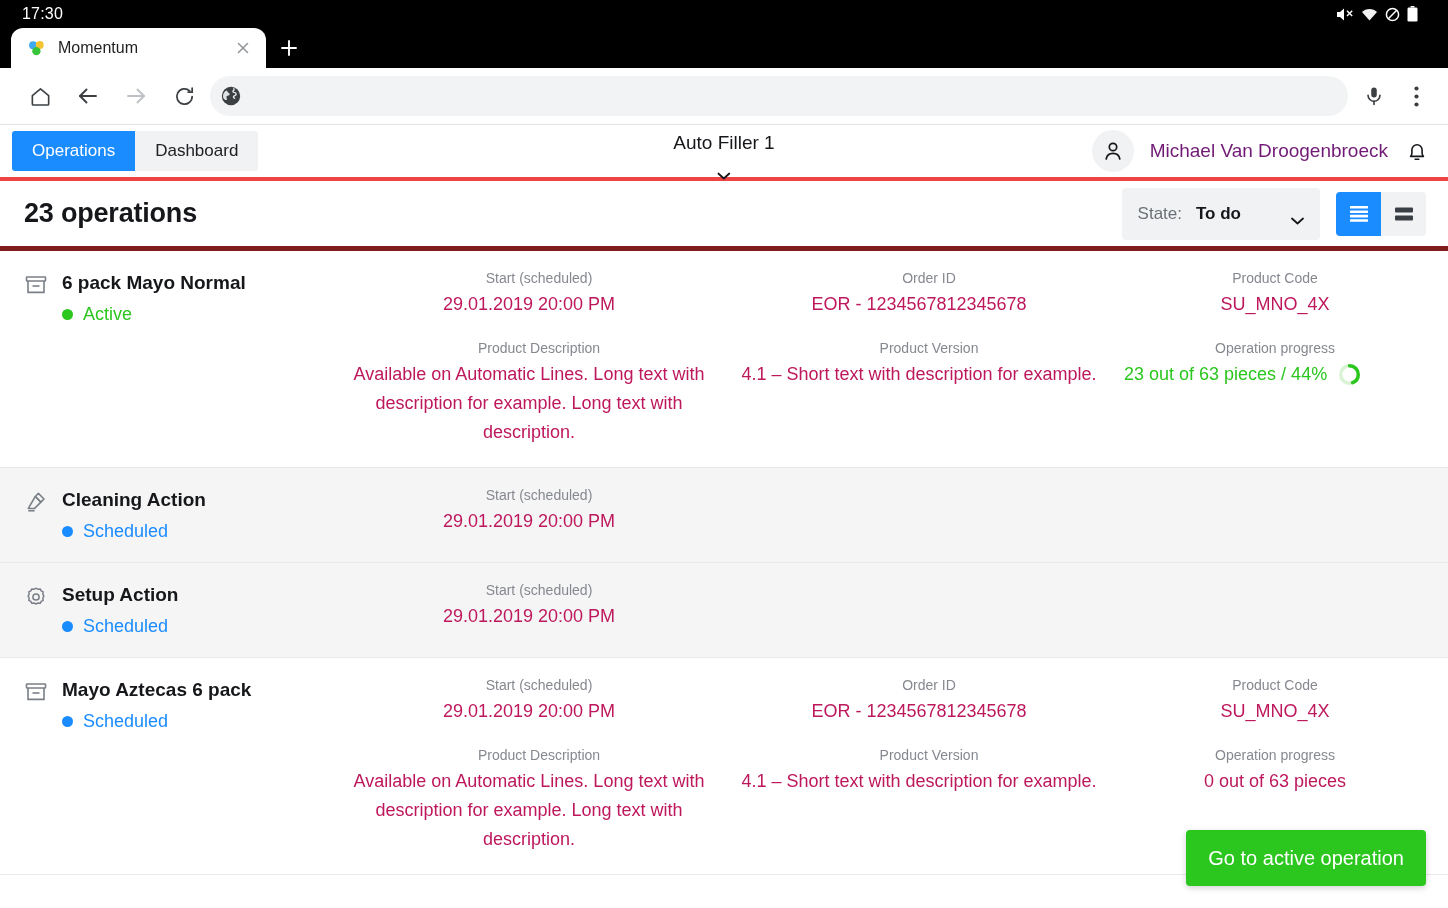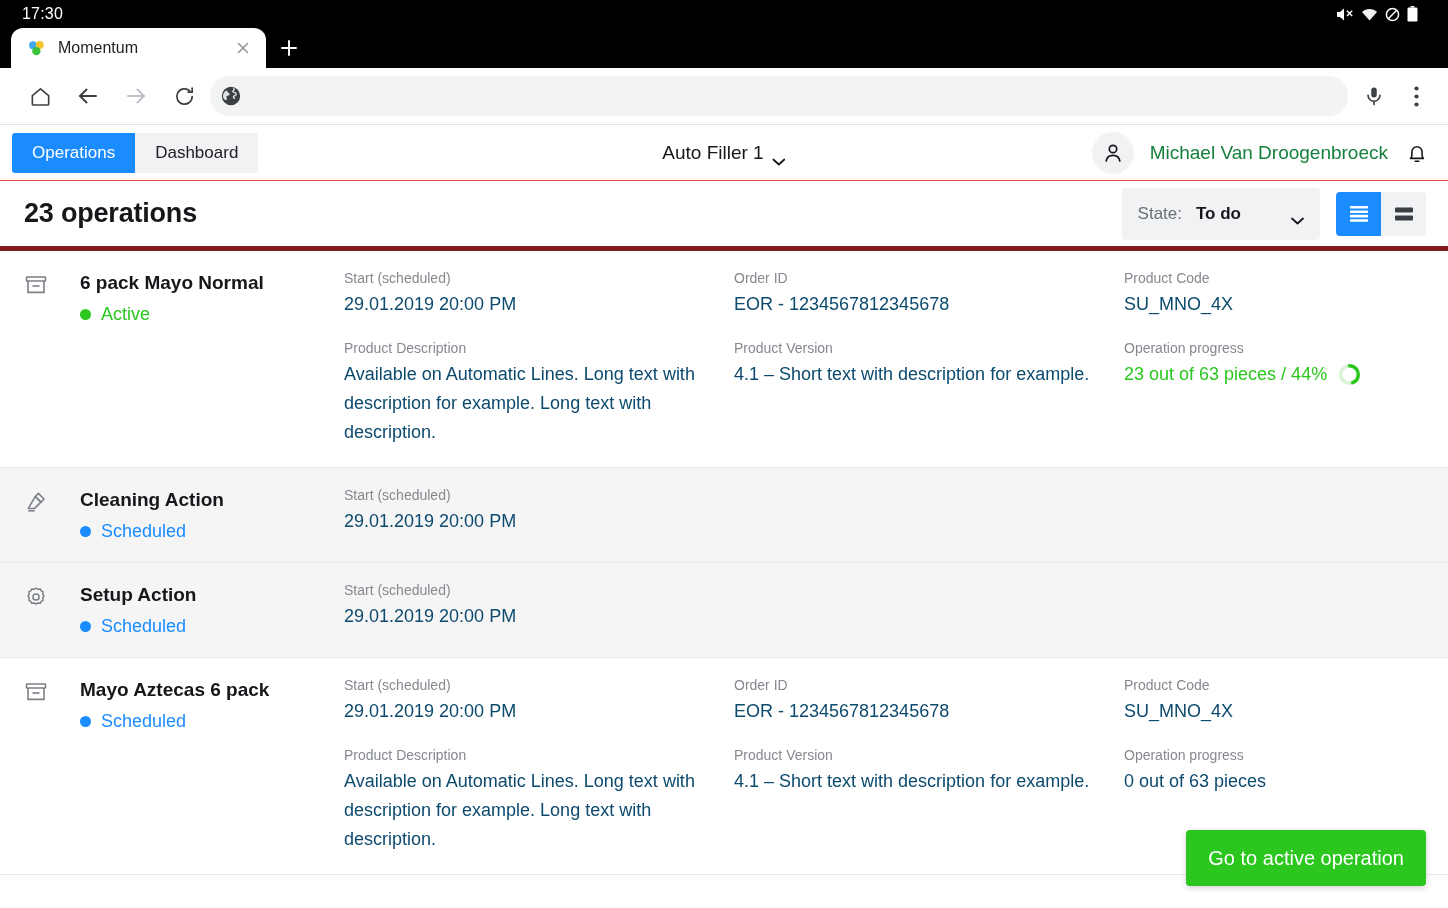--- a/index.html
+++ b/index.html
@@ -85,51 +85,51 @@
     background: #fff;
     overflow: hidden;
     position: relative;
     border-top: 1px solid #e3e3e3;
   }
 
   
   .app-header {
     height: 56px; width: 100%;
     background: #fff;
-    border-bottom: 1px solid #ef4444;
+    border-bottom: 4px solid #ef4444;
     display: flex; align-items: center;
     padding: 0 18px 0 12px;
     position: relative;
   }
   .seg {
     display: flex; align-items: stretch; height: 40px;
     border-radius: 3px; overflow: hidden;
   }
   .seg-item {
     padding: 0 20px; display: flex; align-items: center;
     font-size: 17px; color: #202124;
     background: #f1f2f4;
   }
   .seg-item.active { background: #1a8cff; color: #fff; }
 
   .machine-select {
     position: absolute; left: 50%; transform: translateX(-50%);
     display: flex; align-items: center; gap: 9px;
-    font-size: 19px; color: #15171a; font-weight: 500;
+    font-size: 19px; color: #15171a; font-weight: 500; flex-direction: column;
   }
   .chev { width: 13px; height: 8px; display: block; }
 
   .user-area {
     margin-left: auto; display: flex; align-items: center; gap: 16px;
   }
   .avatar {
     width: 42px; height: 42px; border-radius: 50%;
     background: #f1f2f4; display: flex; align-items: center; justify-content: center;
   }
-  .user-name { font-size: 19px; color: #15803d; }
+  .user-name { font-size: 19px; color: #701a75; }
   .bell { width: 26px; height: 26px; }
 
   
   .title-row {
     height: 70px; display: flex; align-items: center;
     padding: 0 22px 0 24px;
     border-bottom: 5px solid #7f1d1d;
   }
   .page-title { font-size: 27px; font-weight: 700; color: #15171a; letter-spacing: -.2px; }
   .controls { margin-left: auto; display: flex; align-items: center; gap: 16px; }
@@ -150,35 +150,35 @@
 
   
   .oplist { }
   .oprow {
     display: flex;
     padding: 18px 22px 20px 24px;
     border-bottom: 1px solid #e9e9ea;
   }
   .oprow.shaded { background: #f5f5f6; }
 
-  .col-name { width: 320px; flex: 0 0 320px; display: flex; gap: 32px; padding-top: 2px; }
+  .col-name { width: 320px; flex: 0 0 320px; display: flex; gap: 14px; padding-top: 2px; }
   .row-icon { width: 24px; height: 24px; flex: 0 0 24px; margin-top: 2px; }
   .name-main { }
   .op-title { font-size: 19px; font-weight: 700; color: #15171a; line-height: 24px; }
   .op-state { display: flex; align-items: center; gap: 10px; margin-top: 9px; }
   .dot { width: 11px; height: 11px; border-radius: 50%; flex: 0 0 11px; }
   .state-label { font-size: 18px; }
 
   .col { flex: 0 0 390px; }
   .col.last { flex: 1 1 auto; }
-  .field { margin-bottom: 20px; }
+  .field { margin-bottom: 20px; text-align: center; }
   .field:last-child { margin-bottom: 0; }
   .flabel2 { font-size: 14px; color: #85898f; line-height: 18px; }
   .fval {
-    font-size: 18px; color: #0c4a6e; line-height: 29px; margin-top: 3px;
+    font-size: 18px; color: #be185d; line-height: 29px; margin-top: 3px;
     max-width: 370px;
   }
   .fval.green { color: #2bc61e; font-weight: 500; display: flex; align-items: center; gap: 12px; }
 
   .donut { width: 21px; height: 21px; flex: 0 0 21px; }
 
   
   .fab {
     position: absolute; right: 22px; bottom: 22px;
     background: #2bc61e; color: #fff;

